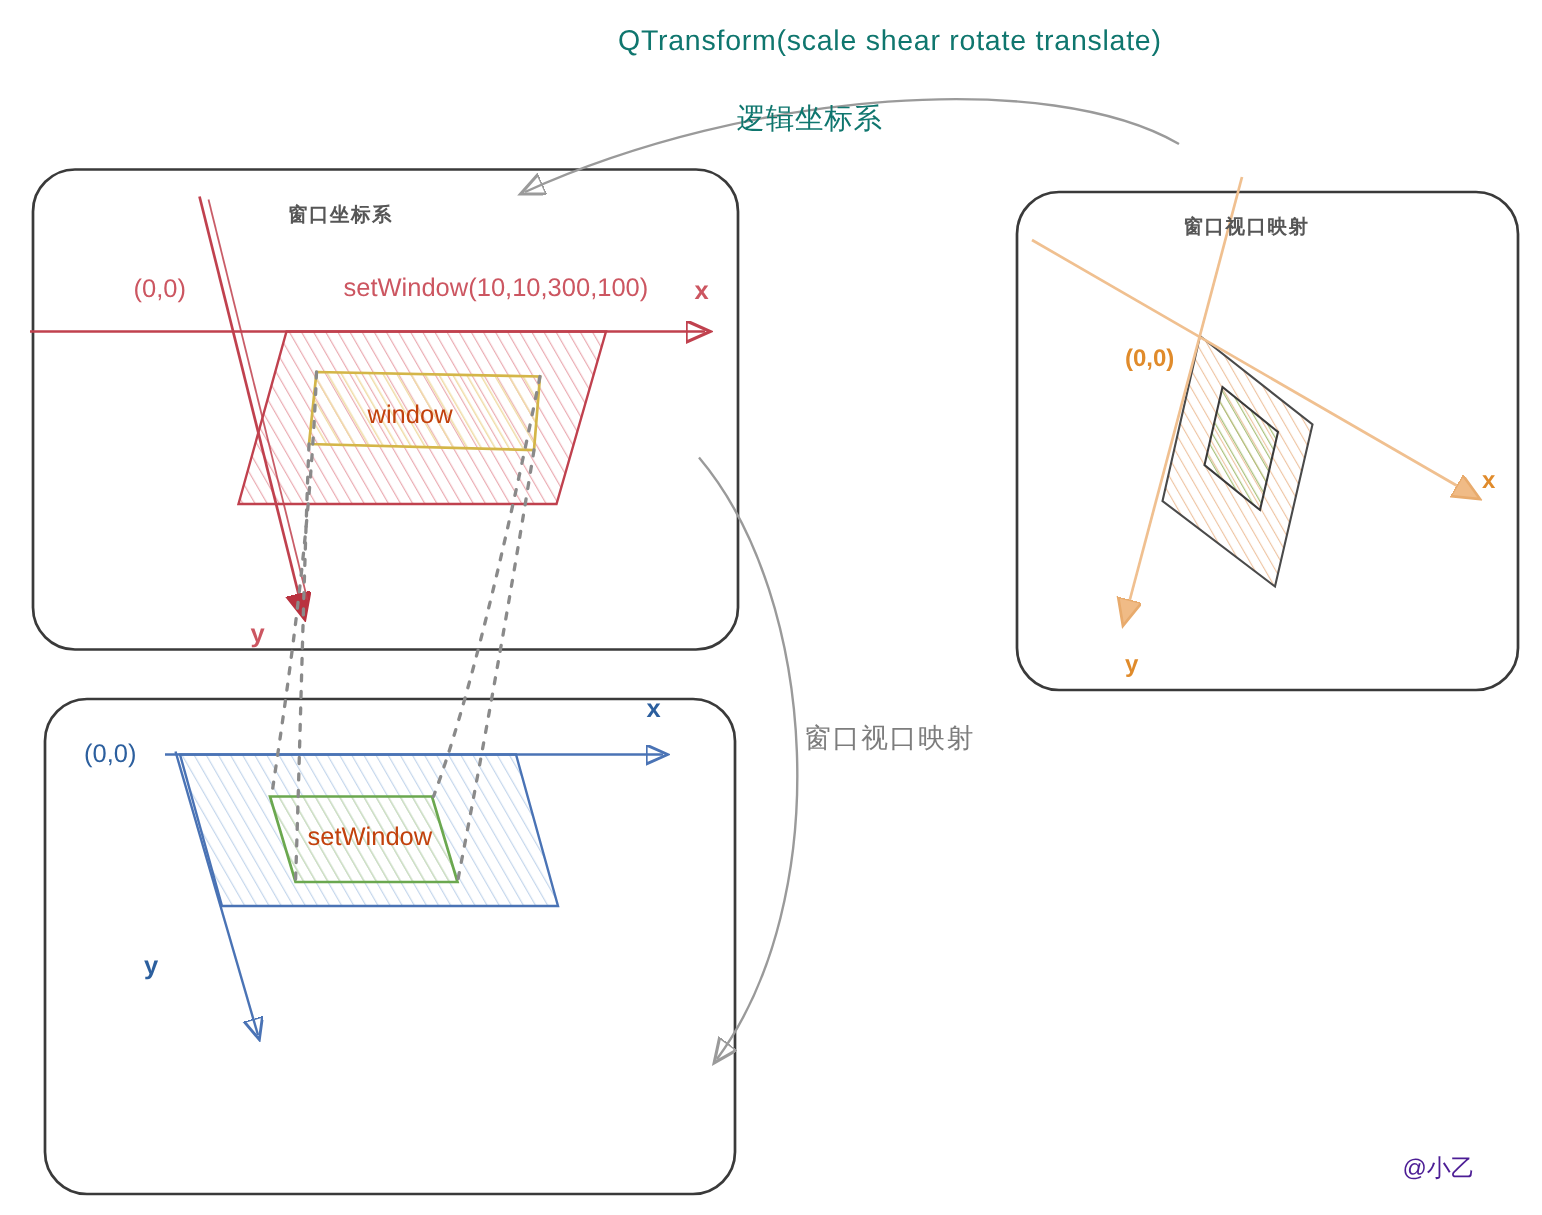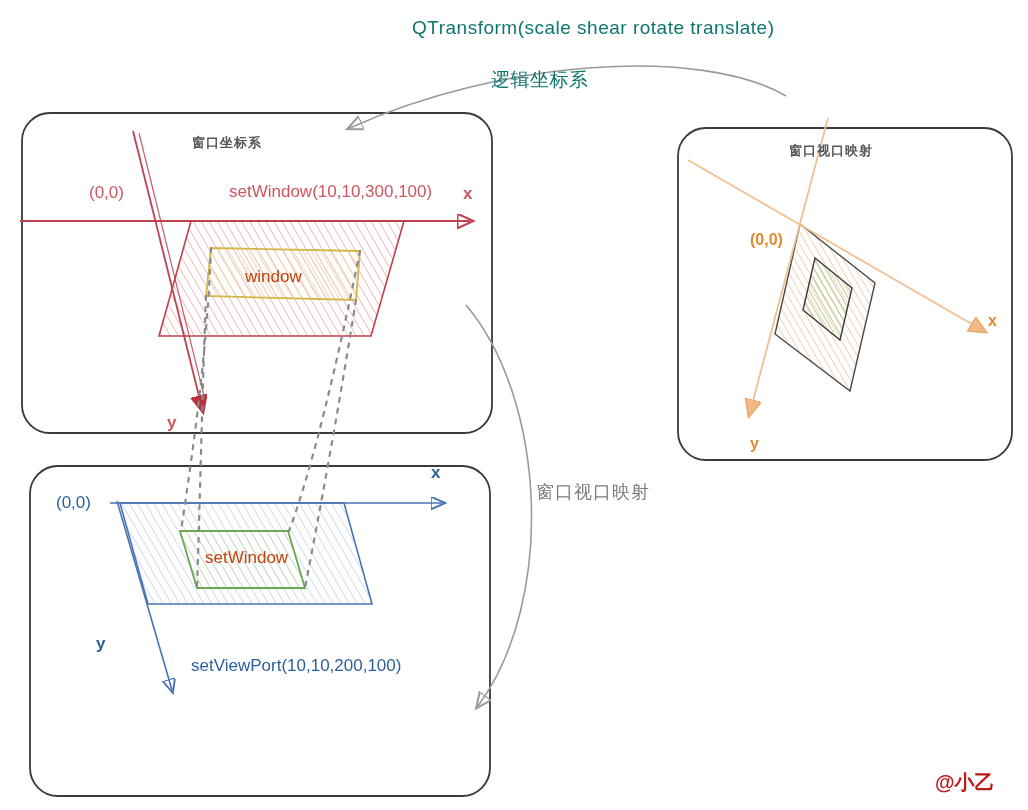--- a/index.html
+++ b/index.html
@@ -69,23 +69,22 @@
   .orange-txt {
     font-size: 16px;
     color: #e08b2b;
     font-weight: bold;
   }
   .inner-lbl {
     font-size: 17px;
     color: #c2410c;
   }
   .watermark {
-    font-size: 20px;
-    color: #b91c1c;
-    font-weight: bold;
+    font-size: 16px;
+    color: #4c1d95;
   }
 </style>
 </head>
 <body>
 
 <div id="stage">
 
   <svg class="layer" viewBox="0 0 1028 810">
     <defs>
 
@@ -185,21 +184,20 @@
   <div class="txt red-txt" style="left:89px; top:184px;">(0,0)</div>
   <div class="txt red-txt" style="left:185px; top:183px;margin-left:44px;">setWindow(10,10,300,100)</div>
   <div class="txt red-axis-lbl" style="left:463px; top:185px;">x</div>
   <div class="txt red-axis-lbl" style="left:167px; top:414px;">y</div>
   <div class="txt inner-lbl" style="left:245px; top:268px;">window</div>
 
   <div class="txt blue-txt" style="left:56px; top:494px;">(0,0)</div>
   <div class="txt blue-axis-lbl" style="left:431px; top:464px;">x</div>
   <div class="txt blue-axis-lbl" style="left:96px; top:635px;">y</div>
   <div class="txt inner-lbl" style="left:205px; top:549px;">setWindow</div>
-  <div class="txt blue-txt" style="left:191px; top:657px;">setViewPort(10,10,200,100)</div>
 
   <div class="txt title-cn" style="left:789px; top:144px;">窗口视口映射</div>
   <div class="txt orange-txt" style="left:750px; top:232px;">(0,0)</div>
   <div class="txt orange-txt" style="left:988px; top:313px;">x</div>
   <div class="txt orange-txt" style="left:750px; top:436px;">y</div>
 
   <div class="txt watermark" style="left:935px; top:772px;">@小乙</div>
 
 </div>
 

